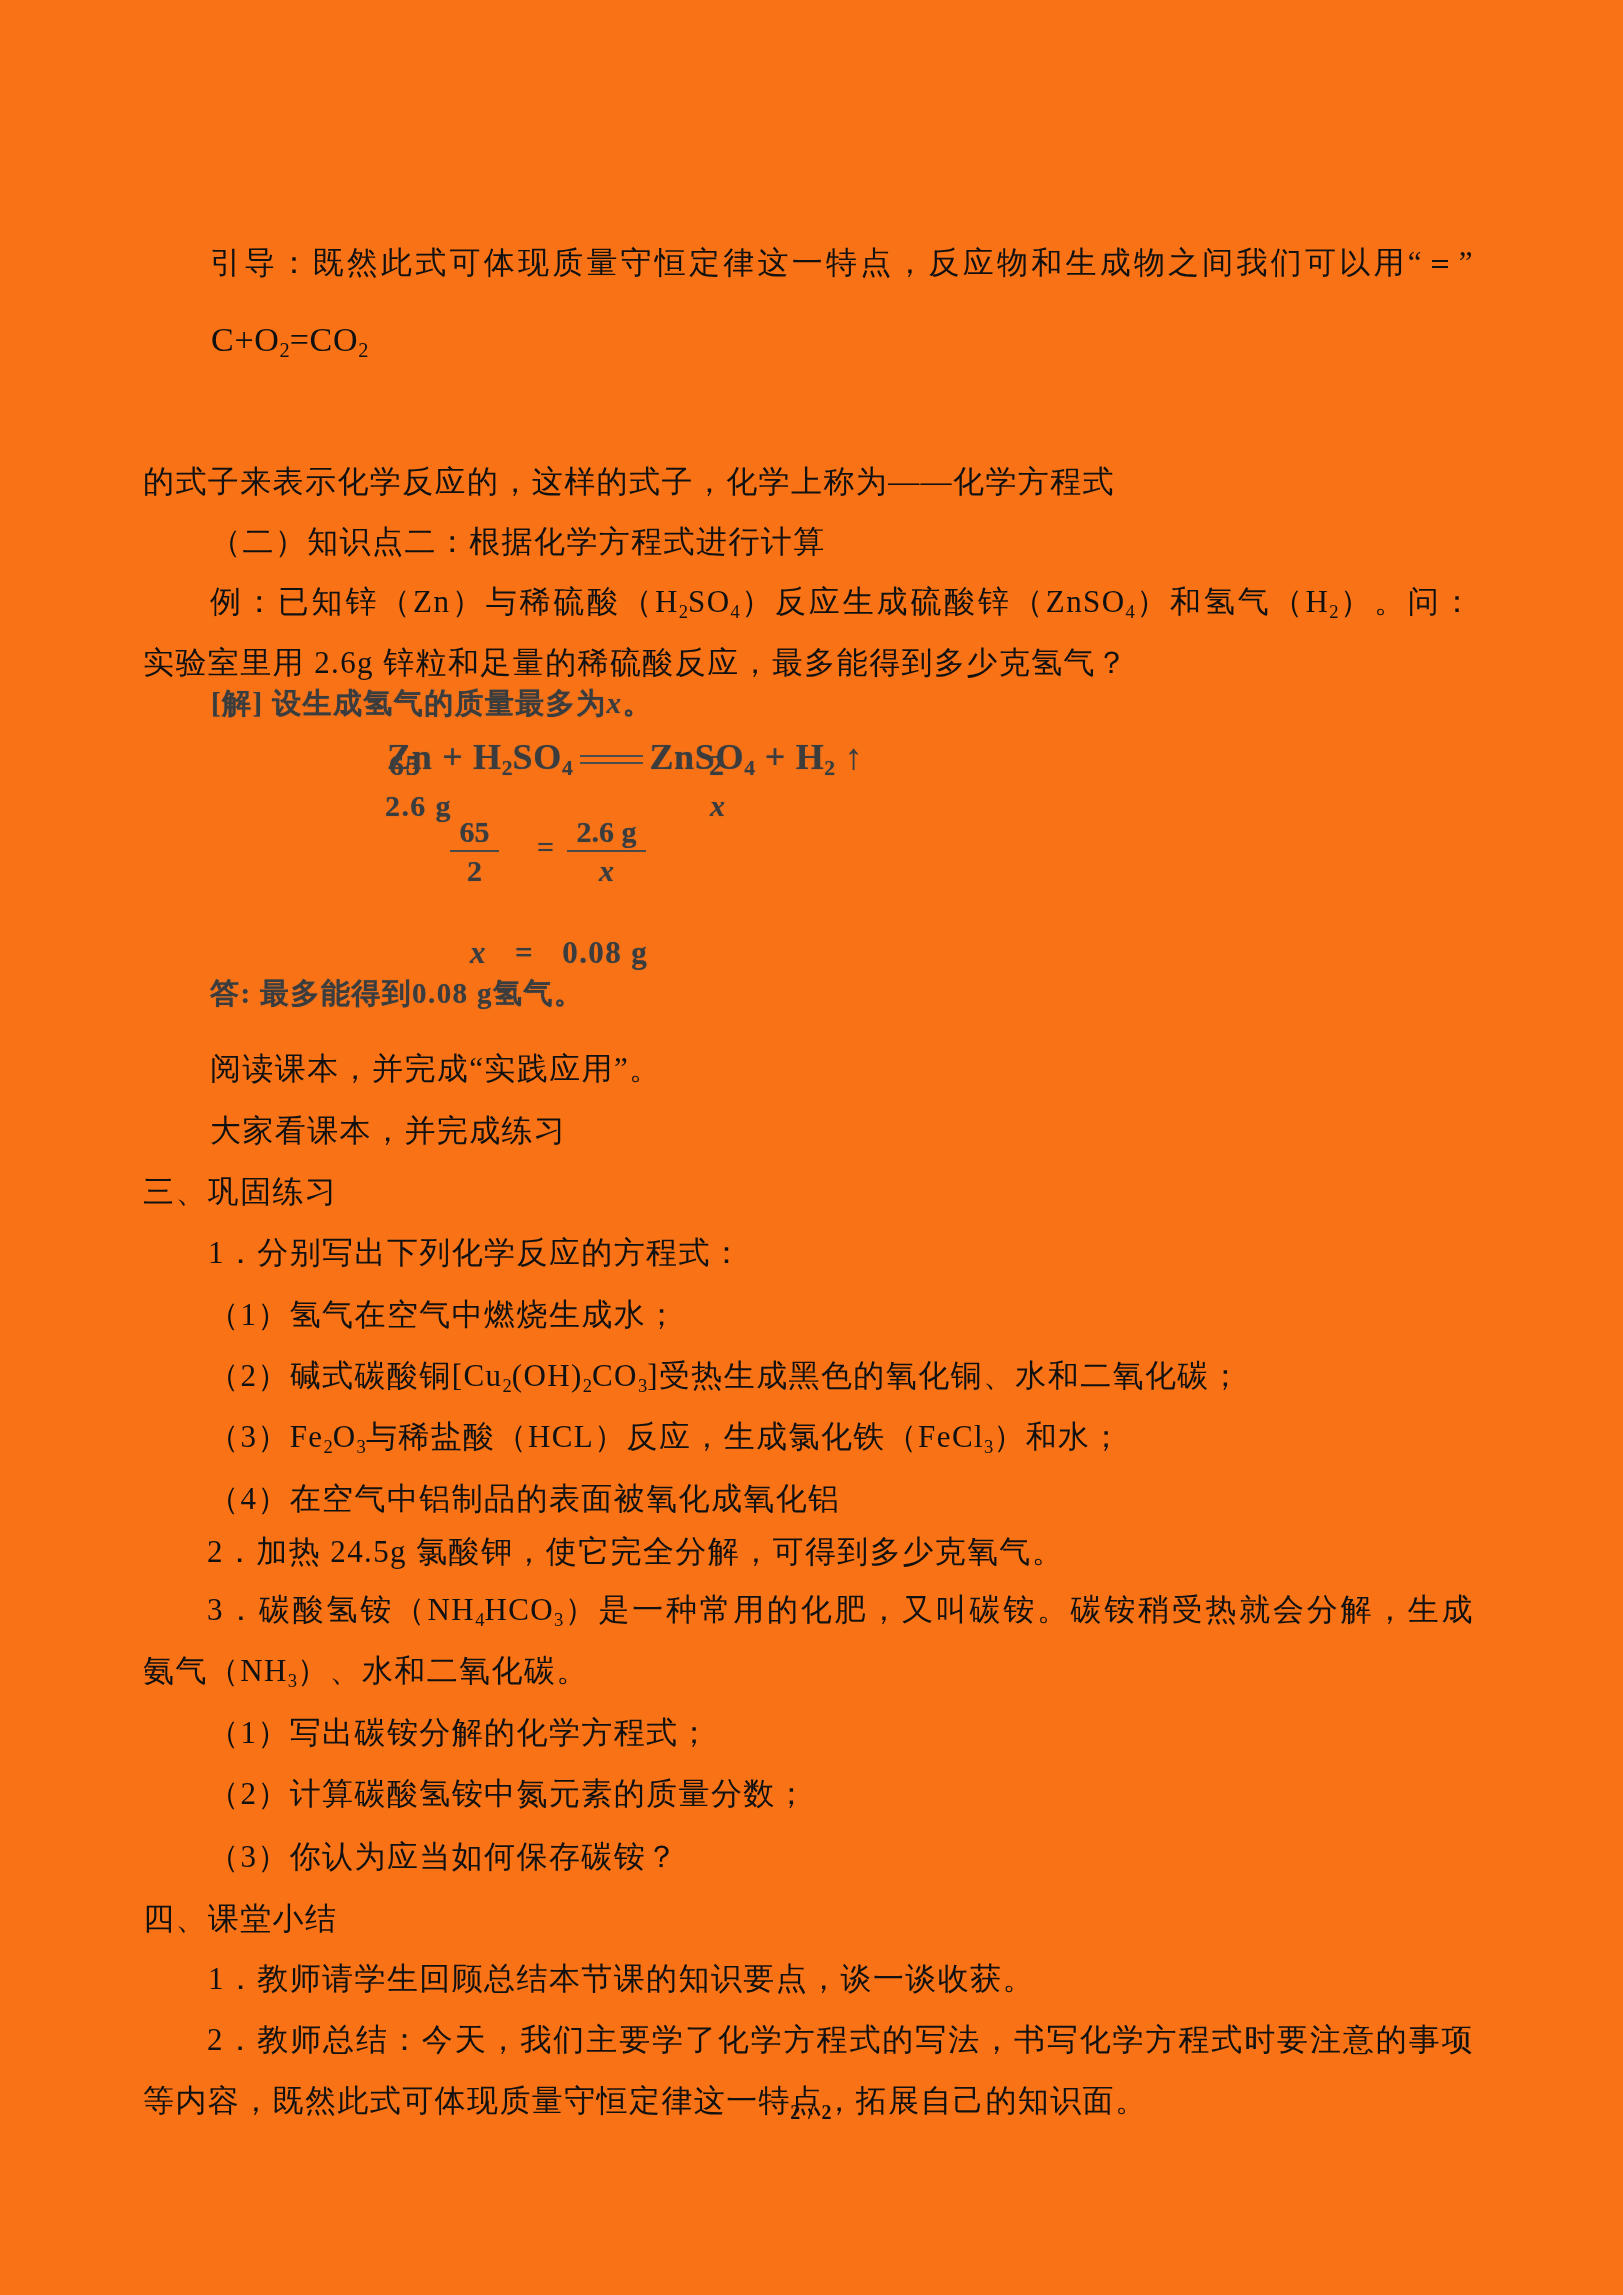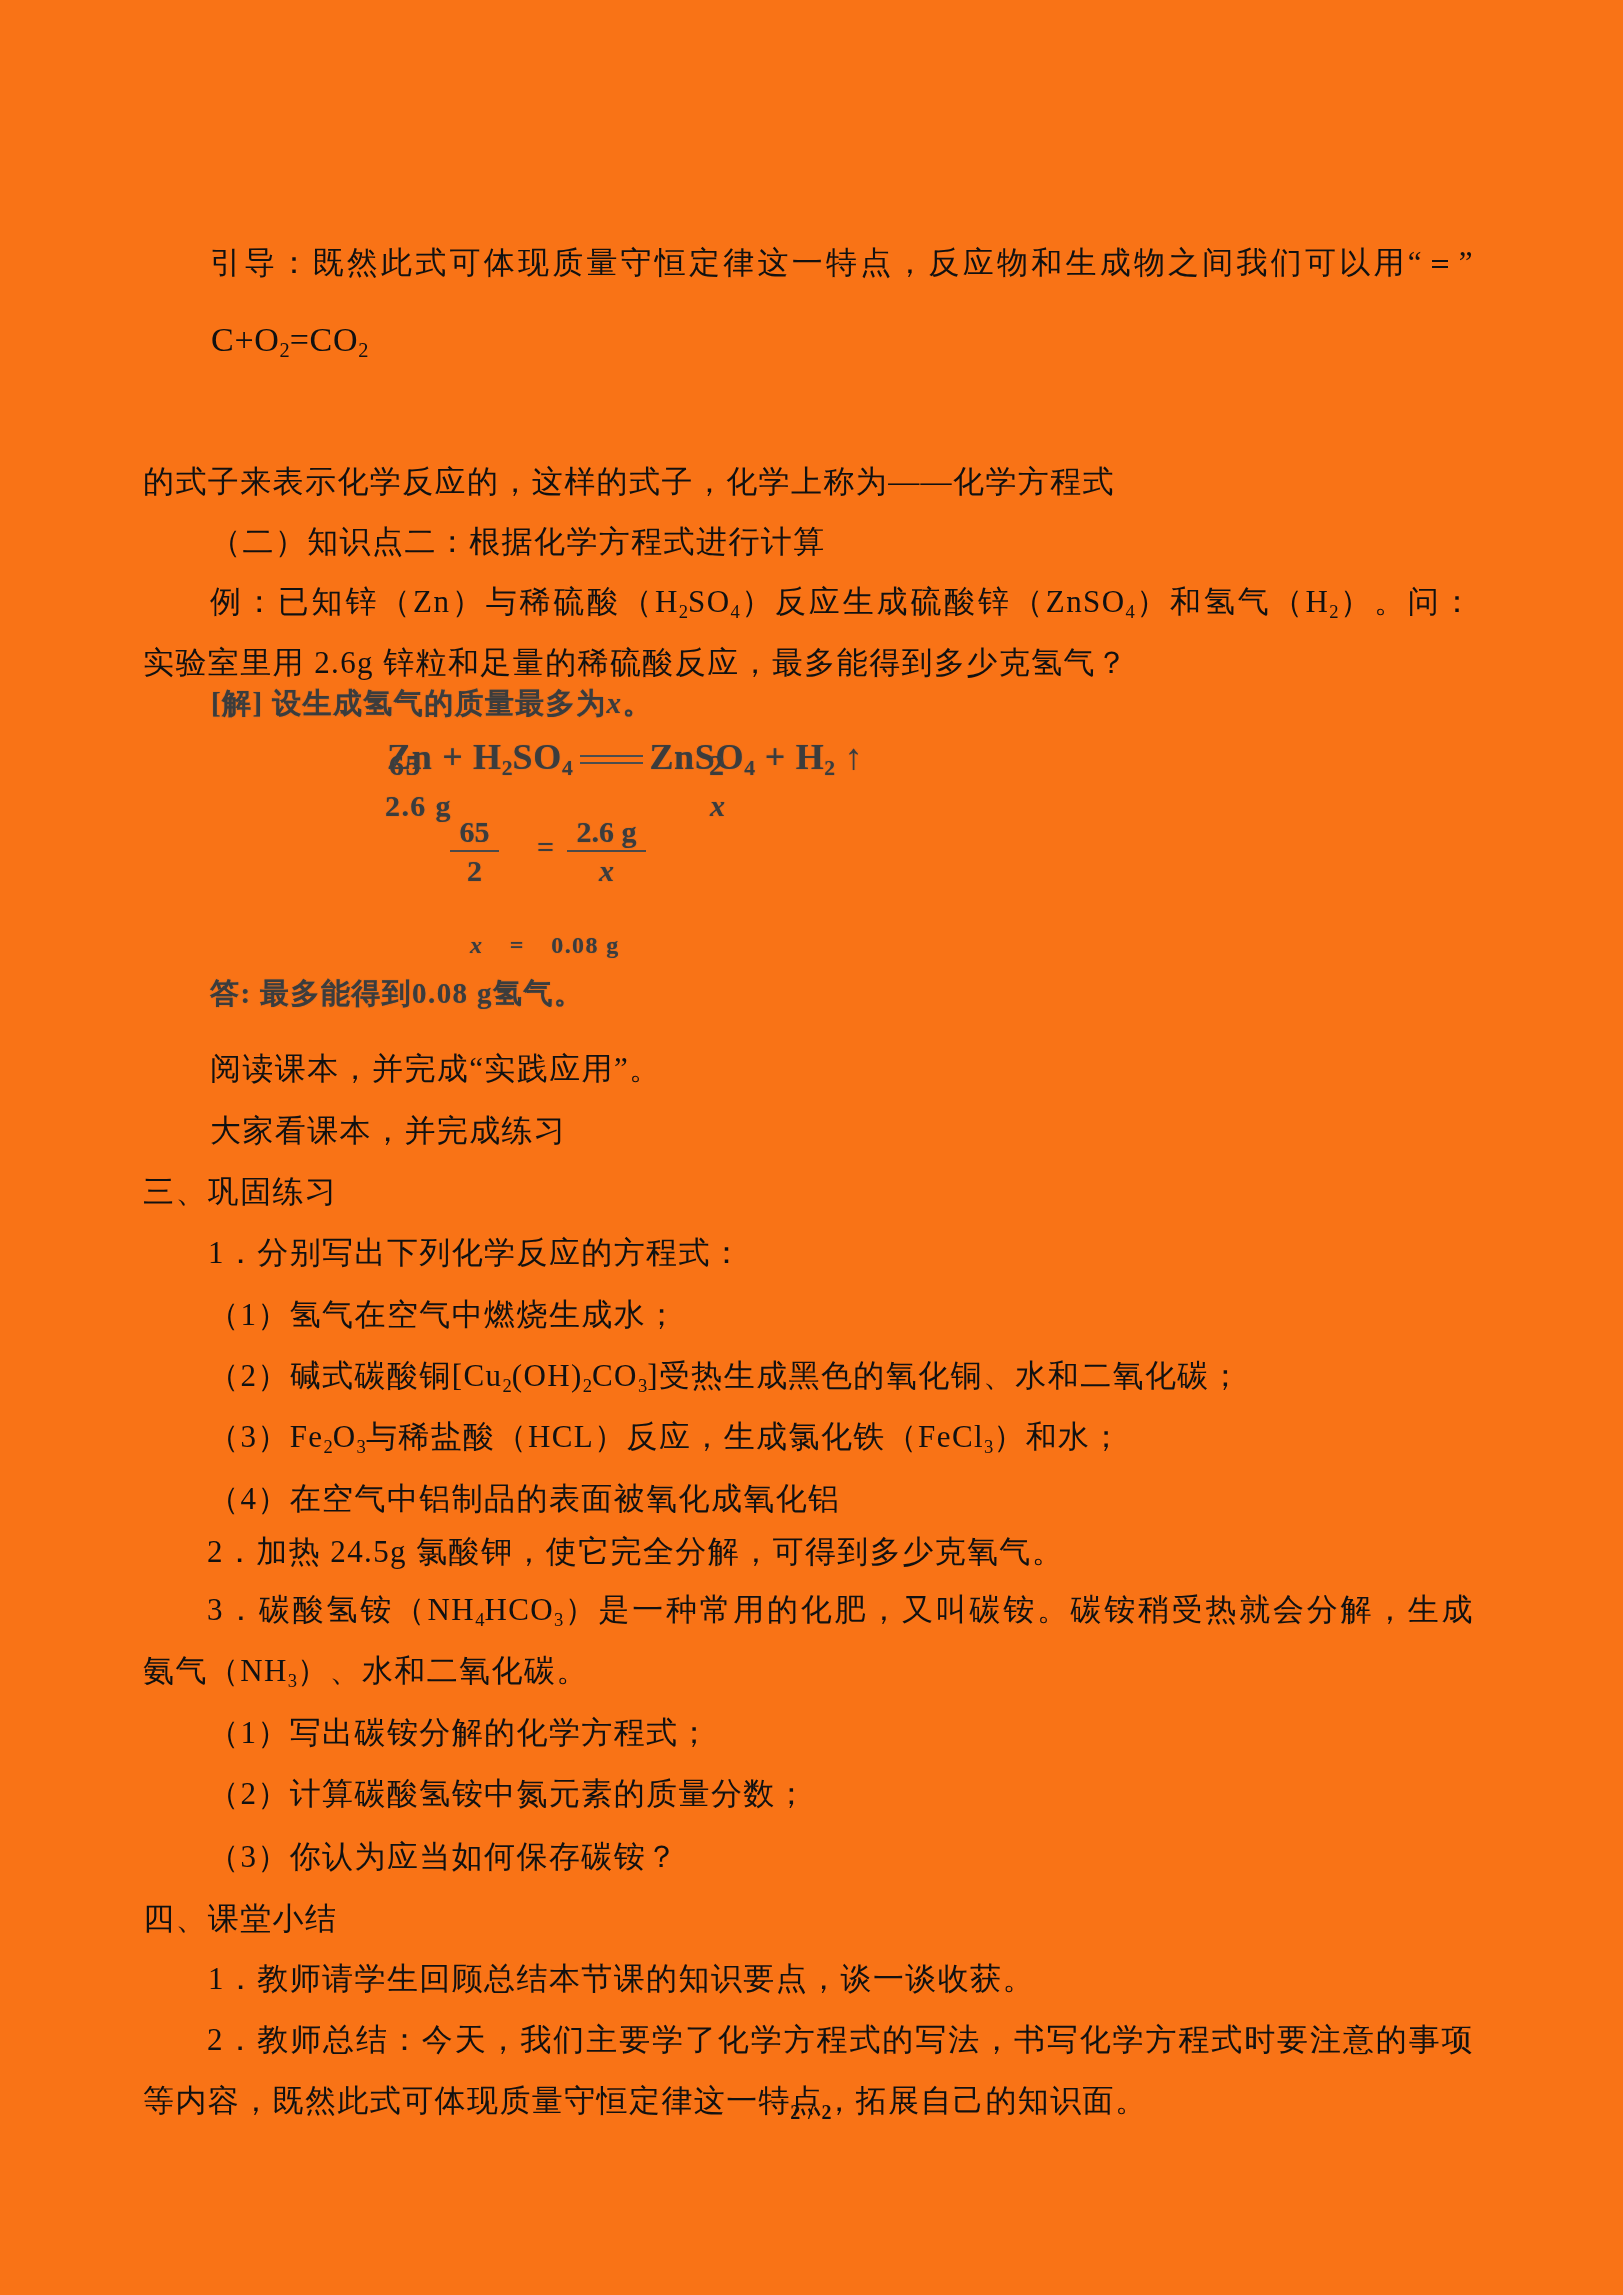--- a/index.html
+++ b/index.html
@@ -79,21 +79,21 @@
     <span class="frac scan" style="top:815px;left:450px;">
       <span class="num">65</span>
       <span class="den">2</span>
     </span>
     <span class="line scan" style="top:826px;left:537px;font-size:30px;">=</span>
     <span class="frac scan" style="top:815px;left:567px;">
       <span class="num">2.6 g</span>
       <span class="den seg-i" style="font-style:italic;">x</span>
     </span>
 
-    <p class="line scan" style="top:901px;left:470px;font-size:24px;">
+    <p class="line scan" style="top:901px;left:470px;font-size:31px;">
       <span class="seg-i">x</span>
       <span style="margin:0 19px;">=</span>
       <span>0.08 g</span>
     </p>
     <p class="line scan scan-sm" style="top:944px;left:210px;">答: 最多能得到0.08 g氢气。</p>
   </div>
 
   <p class="line" style="top:1017px;left:210px;">阅读课本，并完成“实践应用”。</p>
   <p class="line" style="top:1079px;left:210px;">大家看课本，并完成练习</p>
 

